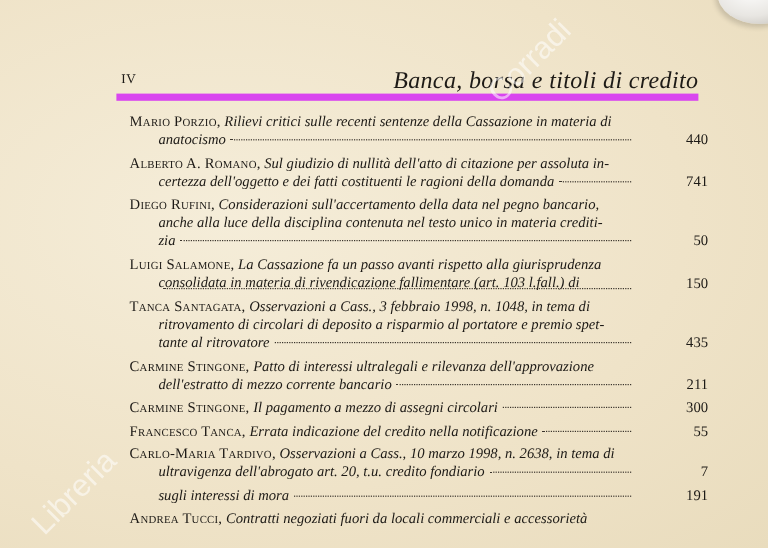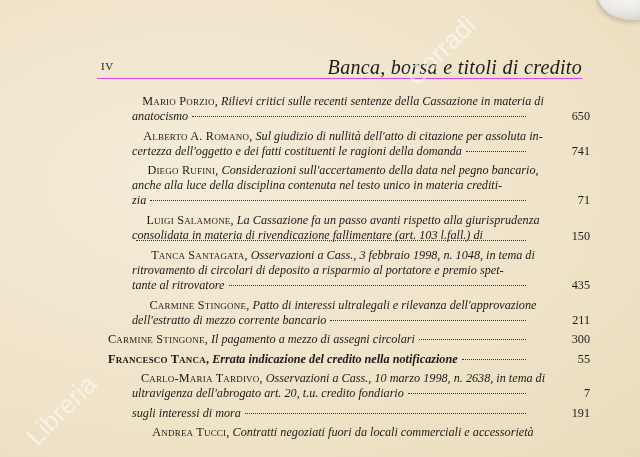--- a/index.html
+++ b/index.html
@@ -11,37 +11,37 @@
     color: #1d1a16;
   }
   .curl {
     position: absolute; right: -28px; top: -30px; width: 70px; height: 50px;
     border-radius: 50%;
     background: radial-gradient(ellipse at 40% 40%, #ffffff 0%, #e8e6e2 55%, #b9b5ae 100%);
     box-shadow: -2px 3px 4px rgba(0,0,0,0.15);
   }
   .header {
     position: absolute; left: 97px; top: 56px; width: 485px; height: 22px;
-    border-bottom: 1px solid #d946ef;
+    border-bottom: 6px solid #d946ef;
   }
   .page-num {
     position: absolute; left: 4px; top: 4px; font-size: 11px; letter-spacing: 0.5px;
   }
   .running-title {
     position: absolute; left: 0; right: 0; top: 0; text-align: right;
     font-style: italic; font-size: 20px; letter-spacing: 0.3px; padding-left: 20px;
   }
   .toc {
     position: absolute; left: 108px; top: 94px; width: 470px;
     font-size: 12.2px; line-height: 15px;
   }
   .entry { position: relative; margin-bottom: 4.5px; }
   .author { font-variant: small-caps; letter-spacing: 0.2px; }
   .title { font-style: italic; }
-  .line1 { white-space: nowrap; text-align: center; }
+  .line1 { white-space: nowrap; }
   .cont { padding-left: 24px; white-space: nowrap; }
   .last { display: flex; align-items: baseline; padding-left: 24px; justify-content: flex-end; }
   .last .title { white-space: nowrap; }
   .leader {
     flex: 1; margin: 0 4px; border-bottom: 1px dotted #3a342c; height: 0;
     position: relative; top: -3px; margin-right: 0;
   }
   .pg { position: absolute; right: -12px; bottom: 0; width: 40px; text-align: right; }
   .leader-wrap { flex: 1; display: flex; align-items: baseline; margin-right: 52px; }
   .watermark {
@@ -63,42 +63,42 @@
 
 <div class="toc" id="toc">
     <div class="entry">
       <div class="line1"><span class="author">Mario Porzio,</span> <span class="title">Rilievi critici sulle recenti sentenze della Cassazione in materia di</span></div>
       <div class="last">
         <div class="leader-wrap">
           <span class="title">anatocismo</span>
           <span class="leader"></span>
         </div>
       </div>
-      <span class="pg">650</span>
+      <span class="pg">440</span>
     </div>
     <div class="entry">
       <div class="line1"><span class="author">Alberto A. Romano,</span> <span class="title">Sul giudizio di nullità dell'atto di citazione per assoluta in-</span></div>
       <div class="last">
         <div class="leader-wrap">
           <span class="title">certezza dell'oggetto e dei fatti costituenti le ragioni della domanda</span>
           <span class="leader"></span>
         </div>
       </div>
       <span class="pg">741</span>
     </div>
     <div class="entry">
       <div class="line1"><span class="author">Diego Rufini,</span> <span class="title">Considerazioni sull'accertamento della data nel pegno bancario,</span></div>
       <div class="cont"><span class="title">anche alla luce della disciplina contenuta nel testo unico in materia crediti-</span></div>
       <div class="last">
         <div class="leader-wrap">
           <span class="title">zia</span>
           <span class="leader"></span>
         </div>
       </div>
-      <span class="pg">71</span>
+      <span class="pg">50</span>
     </div>
     <div class="entry">
       <div class="line1"><span class="author">Luigi Salamone,</span> <span class="title">La Cassazione fa un passo avanti rispetto alla giurisprudenza</span></div>
       <div class="cont"><span class="title">consolidata in materia di rivendicazione fallimentare (art. 103 l.fall.) di</span></div>
       <div class="last">
         <div class="leader-wrap">
           <span class="leader"></span>
         </div>
       </div>
       <span class="pg">150</span>
@@ -124,21 +124,21 @@
       </div>
       <span class="pg">211</span>
     </div>
     <div class="entry">
       <div class="last" style="padding-left: 0px;">
         <div class="leader-wrap"><span class="author">Carmine Stingone,</span>&nbsp;<span class="title">Il pagamento a mezzo di assegni circolari</span><span class="leader"></span></div>
       </div>
       <span class="pg">300</span>
     </div>
     <div class="entry">
-      <div class="last" style="padding-left: 0px; font-weight: bold;">
+      <div class="last" style="padding-left: 0px;">
         <div class="leader-wrap"><span class="author">Francesco Tanca,</span>&nbsp;<span class="title">Errata indicazione del credito nella notificazione</span><span class="leader"></span></div>
       </div>
       <span class="pg">55</span>
     </div>
     <div class="entry">
       <div class="line1"><span class="author">Carlo-Maria Tardivo,</span> <span class="title">Osservazioni a Cass., 10 marzo 1998, n. 2638, in tema di</span></div>
       <div class="last">
         <div class="leader-wrap">
           <span class="title">ultravigenza dell'abrogato art. 20, t.u. credito fondiario</span>
           <span class="leader"></span>

